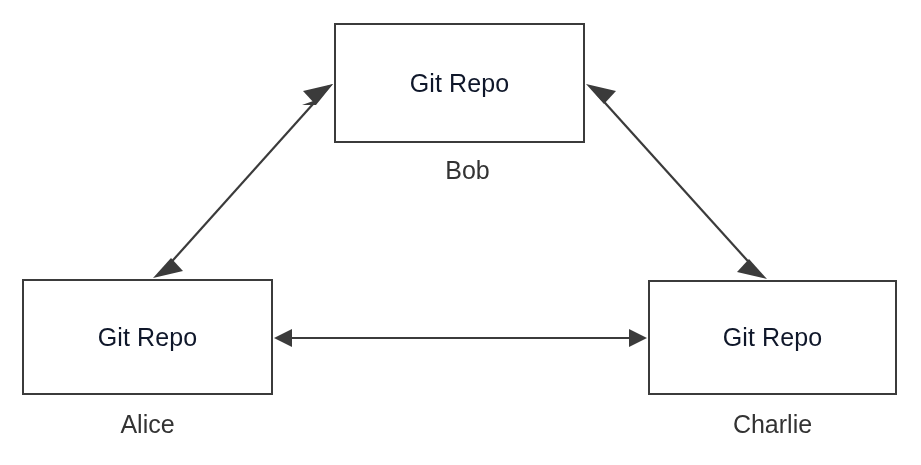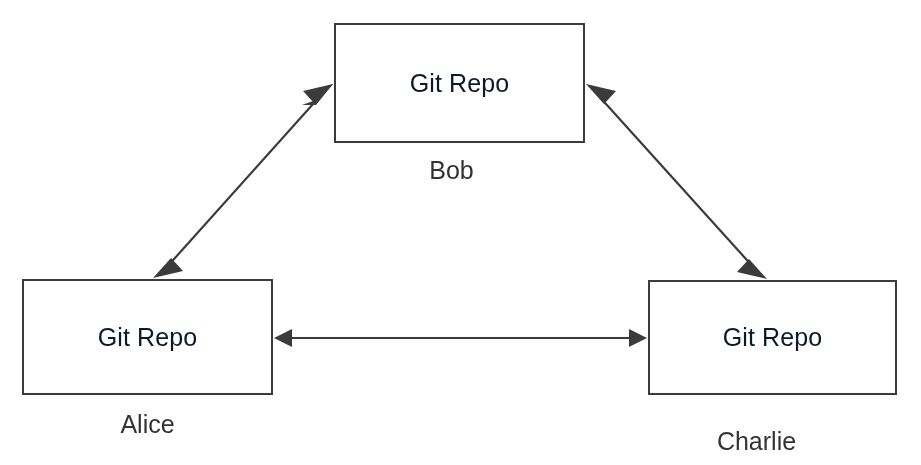--- a/index.html
+++ b/index.html
@@ -48,27 +48,27 @@
     font-size: 25px;
     font-weight: 400;
     color: #333333;
     line-height: 1;
     white-space: nowrap;
     text-align: center;
   }
 
   
   #node-bob-box      { left: 334px; top: 23px;  width: 251px; height: 120px; }
-  #node-bob-caption  { left: 326px; top: 158px; width: 251px; }
+  #node-bob-caption  { left: 342px; top: 158px; width: 251px; }
 
   #node-alice-box      { left: 22px;  top: 279px; width: 251px; height: 116px; }
   #node-alice-caption  { left: 22px;  top: 412px; width: 251px; }
 
   #node-charlie-box      { left: 648px; top: 280px; width: 249px; height: 115px; }
-  #node-charlie-caption  { left: 632px; top: 412px; width: 249px; margin-top: 17px; }
+  #node-charlie-caption  { left: 648px; top: 412px; width: 249px; }
 
   .edge-line {
     stroke: #3b3b3b;
     stroke-width: 2.2;
     fill: none;
   }
   .edge-head {
     fill: #3b3b3b;
     stroke: none;
   }

